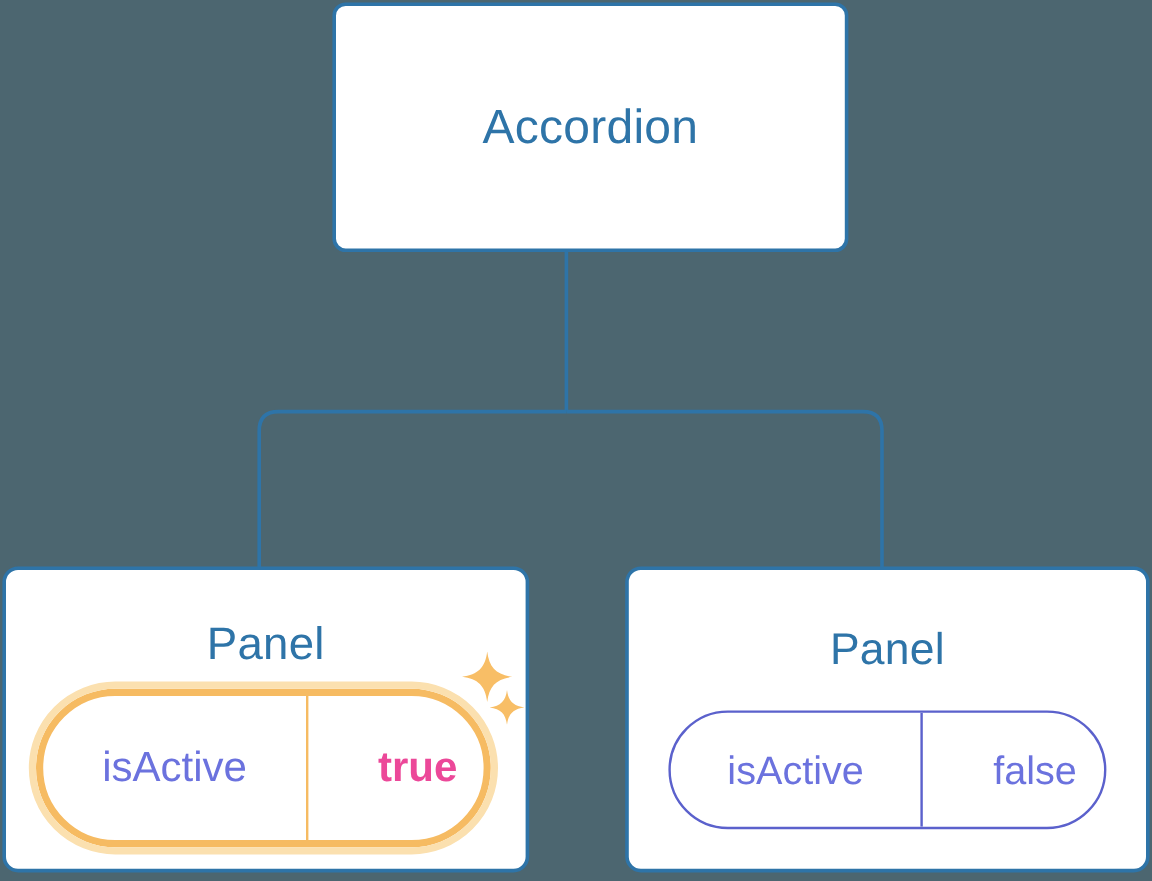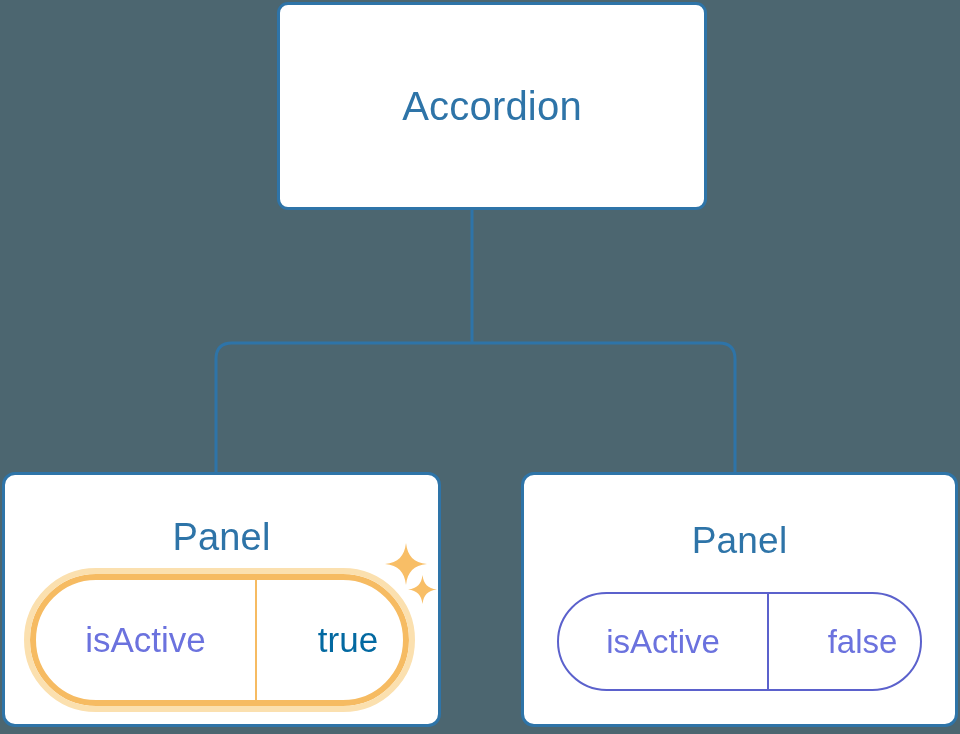--- a/index.html
+++ b/index.html
@@ -119,22 +119,22 @@
 
   #pill-left .pill-key {
     width: 221px;
     color: #6B72DE;
     font-weight: 400;
     border-right: 2px solid #F6BB62;
   }
 
   #pill-left .pill-val {
     flex: 1;
-    color: #0369a1;
-    font-weight: 400;
+    color: #ec4899;
+    font-weight: 700;
   }
 
   
   #pill-right {
     left: 557px;
     top: 592px;
     width: 365px;
     height: 99px;
     border: 2px solid #5B61CC;
     z-index: 3;

